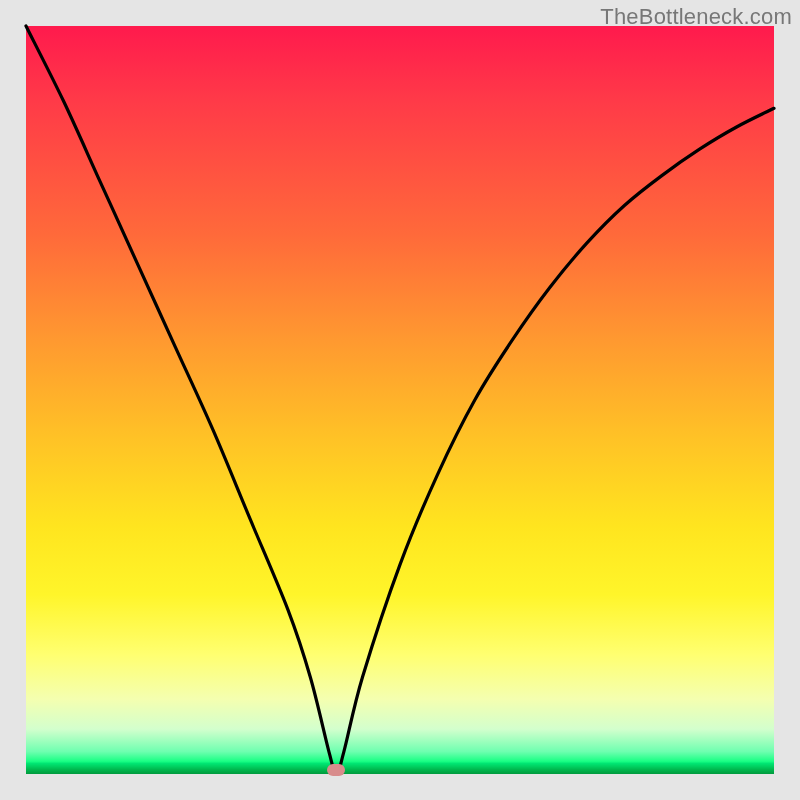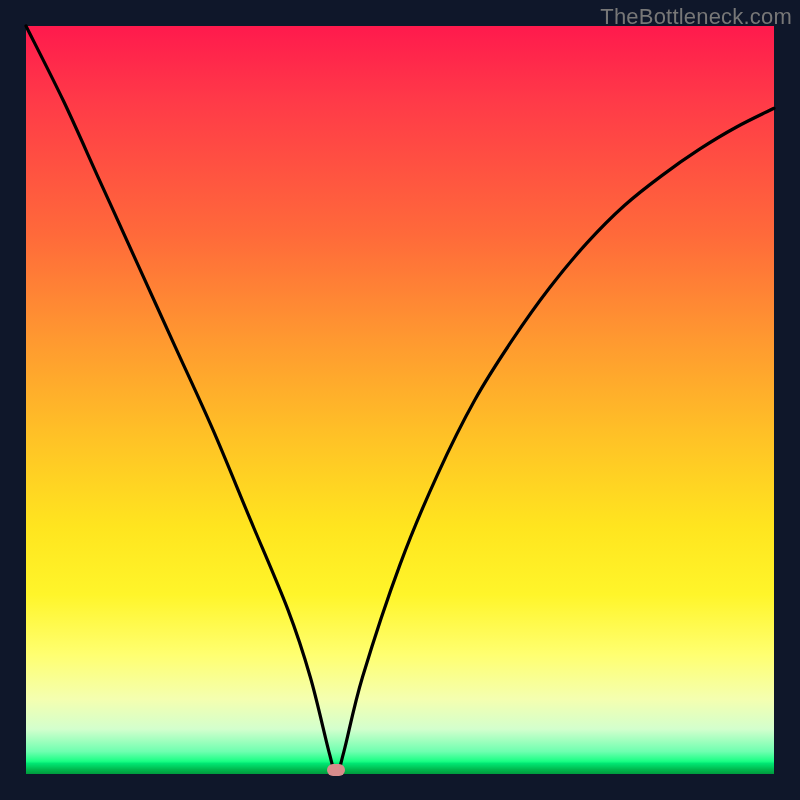--- a/index.html
+++ b/index.html
@@ -10,21 +10,21 @@
     background: #000;
     overflow: hidden;
     font-family: Arial, Helvetica, sans-serif;
   }
   .frame {
     position: absolute;
     left: 0;
     top: 0;
     width: 800px;
     height: 800px;
-    background: #0f172a;
+    background: #e5e5e5;
   }
   .plot-area {
     position: absolute;
     left: 26px;
     top: 26px;
     width: 748px;
     height: 748px;
     
     background: linear-gradient(
       to bottom,

